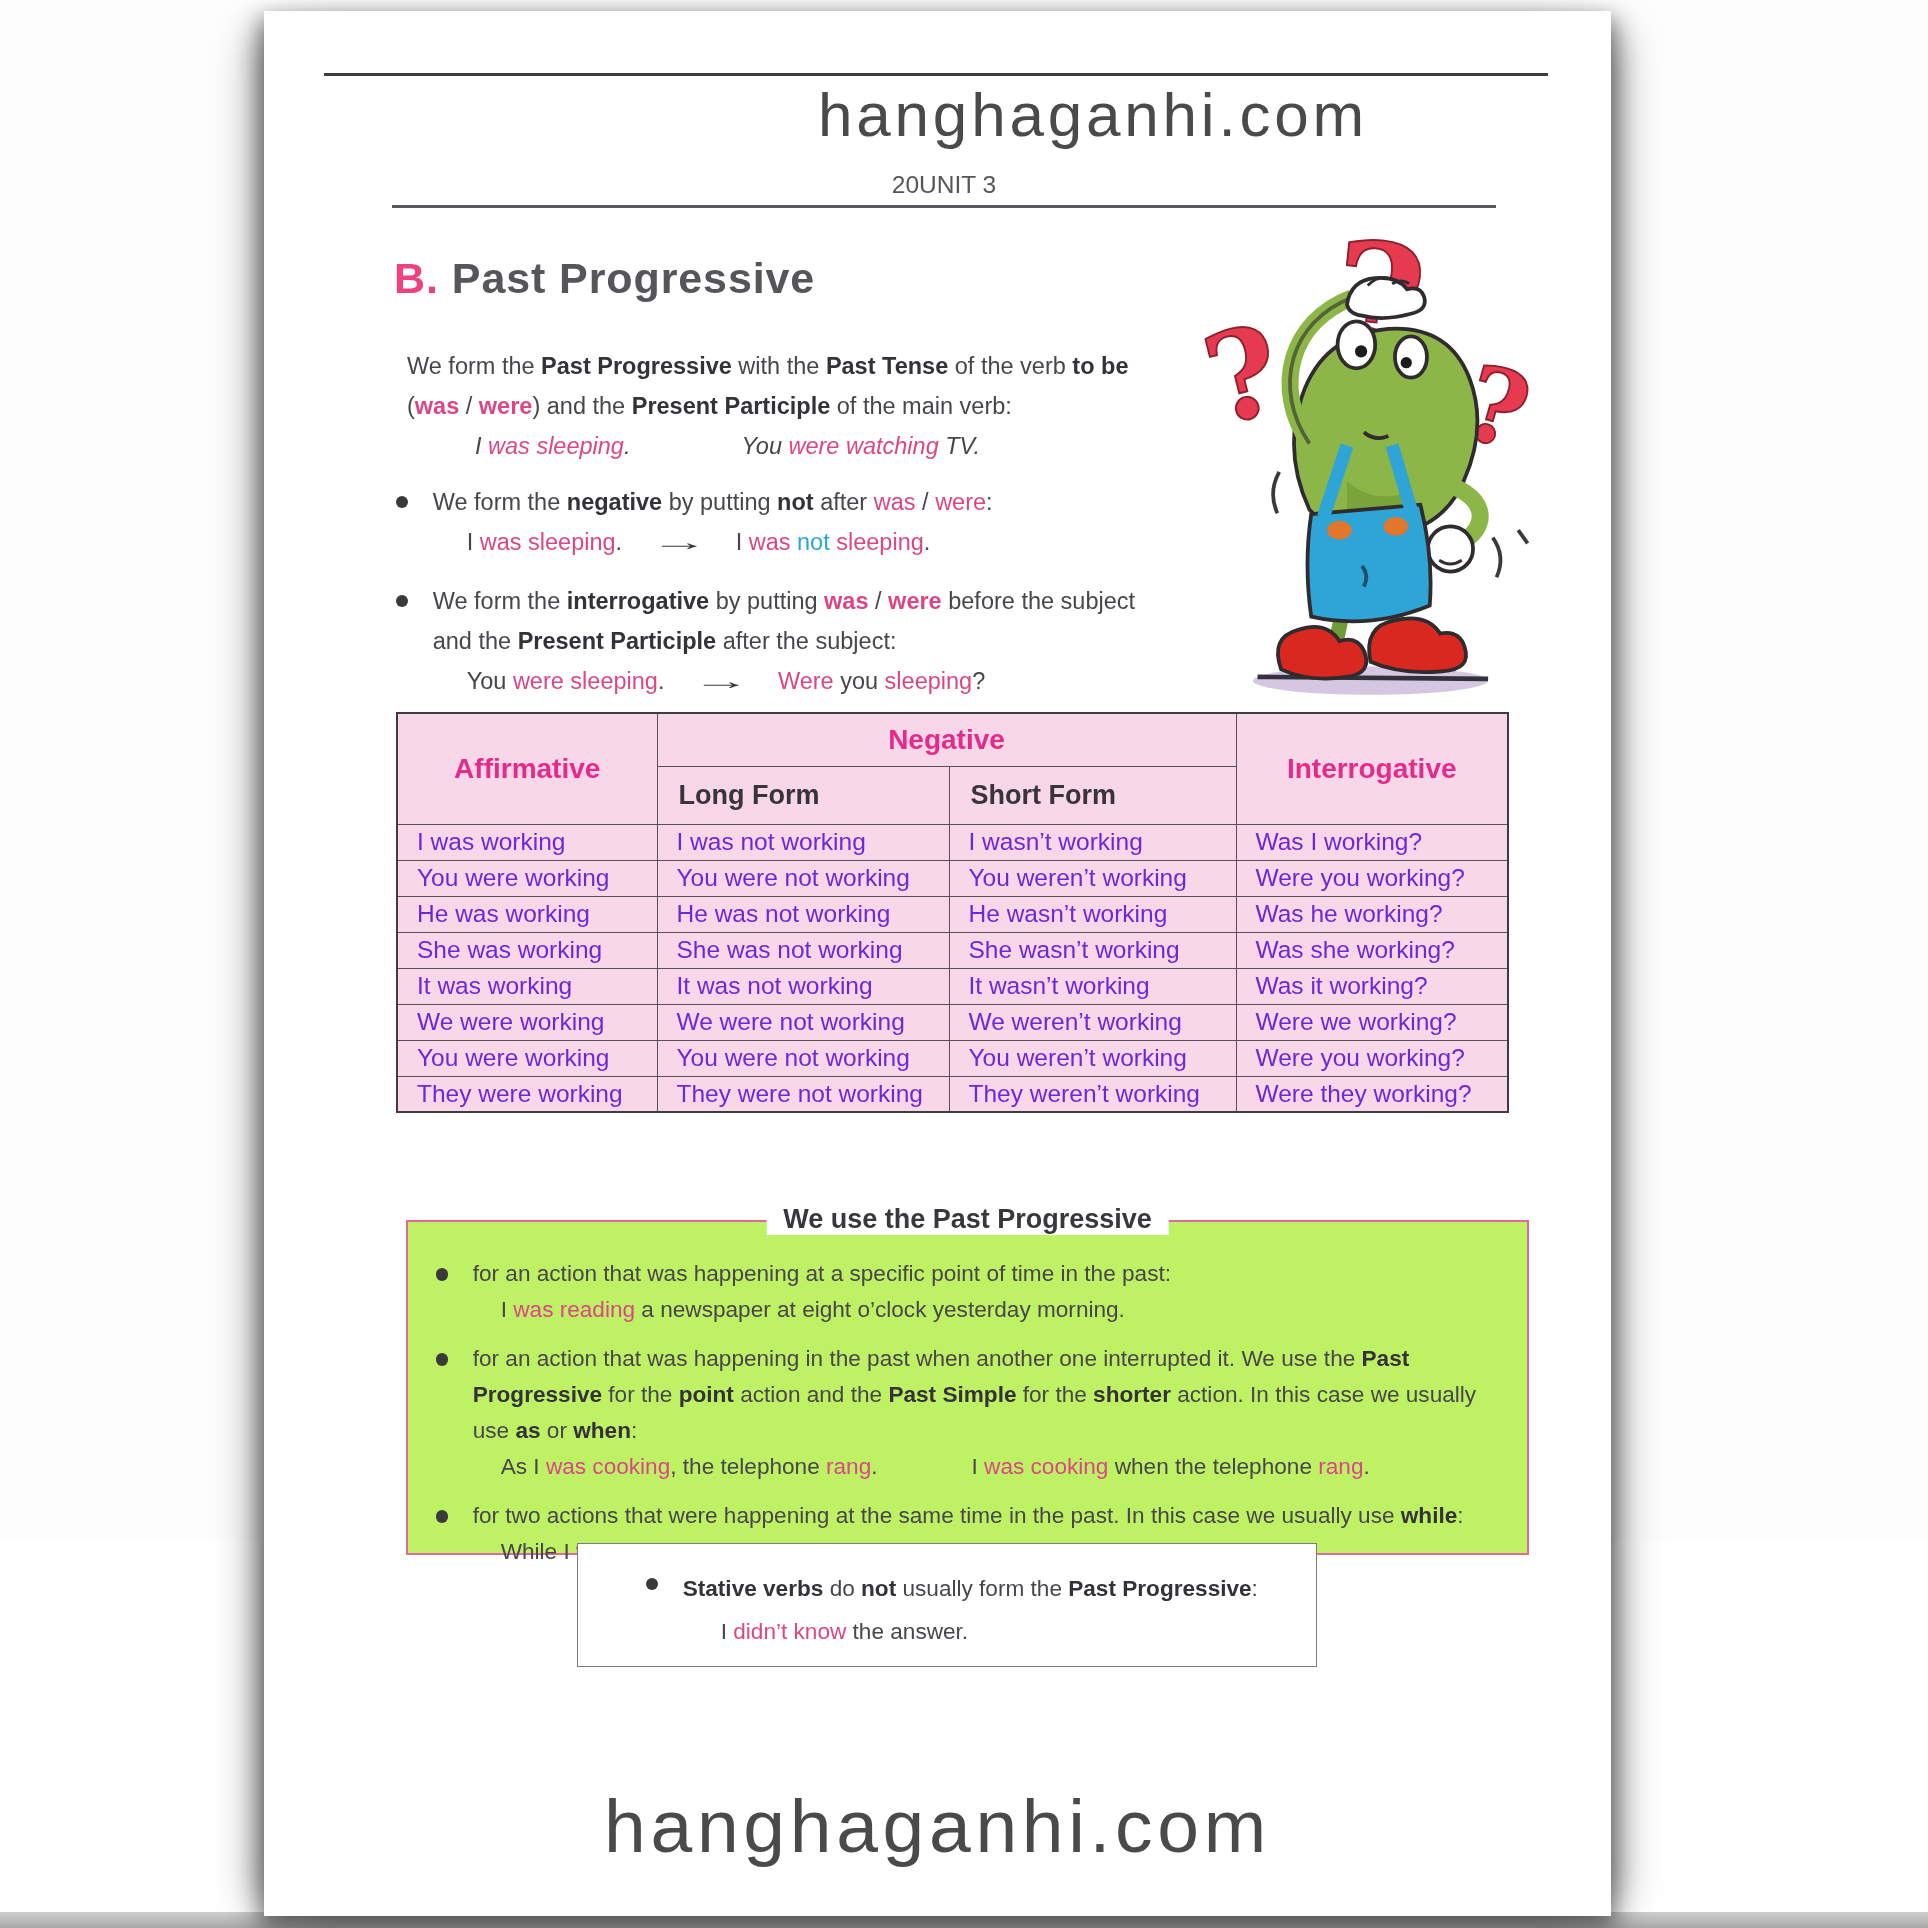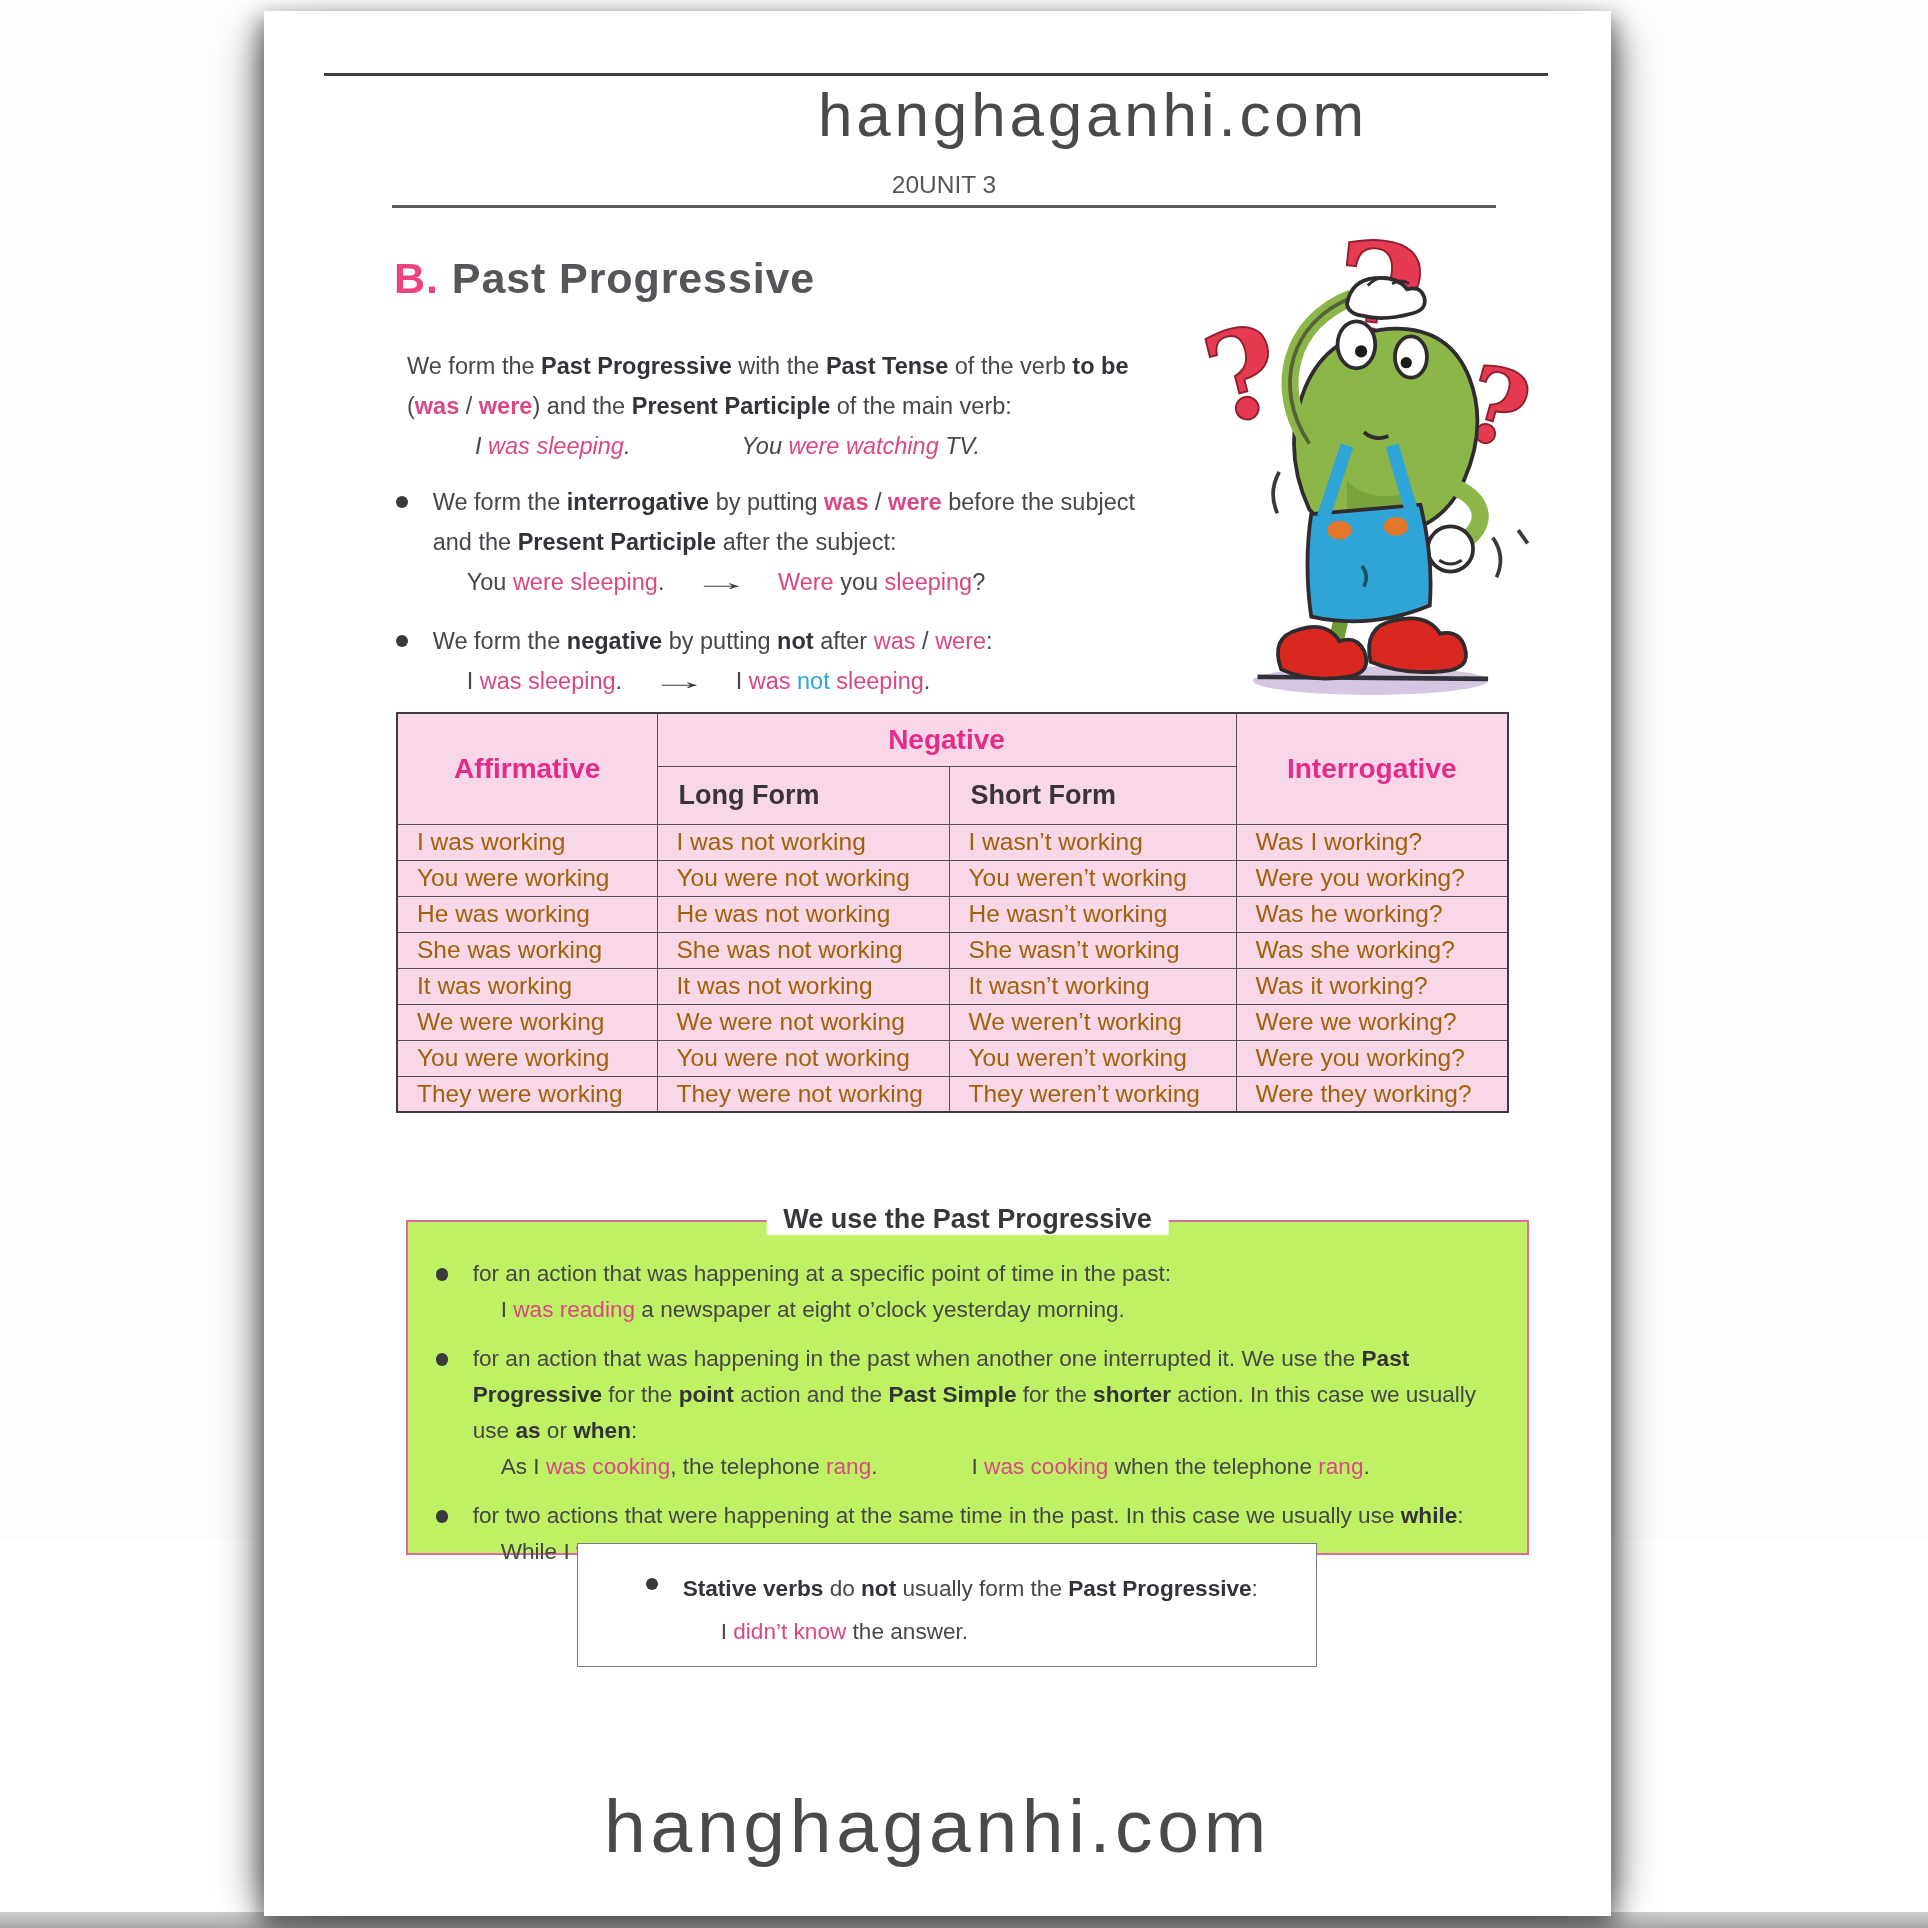--- a/index.html
+++ b/index.html
@@ -39,21 +39,21 @@
   
   .frog{position:absolute;left:904px;top:188px;}
   
   .gtable{position:absolute;left:132px;top:701px;}
   table{border-collapse:collapse;table-layout:fixed;background:var(--tbg);}
   th,td{border:1.9px solid #575059;}
   table{border:2.8px solid #403a42;}
   th{font-size:28px;}
   th.pinkhead{color:var(--tpink);font-weight:700;}
   th.subhead{color:#38343a;text-align:left;padding-left:21px;font-size:27px;}
-  td{font-size:24.5px;color:#a16207;padding:0 0 0 19px;}
+  td{font-size:24.5px;color:#6d28d9;padding:0 0 0 19px;}
   tbody tr{height:36px;}
   .r1{height:53px;}
   .r2{height:58px;}
   
   .usage{position:absolute;left:142px;top:1209px;width:1119px;height:331px;
          border:2.8px solid var(--boxpink);background:#bef264;font-size:22.6px;}
   .usage-title{position:absolute;top:-18px;left:50%;transform:translateX(-50%);background:#fff;
                padding:0 17px;font-size:27px;font-weight:700;color:#3a373c;white-space:nowrap;}
   .usage-inner{padding:34px 0 0 28px;}
   .usage .bullet-item{margin-bottom:13px;}
@@ -99,30 +99,30 @@
     <div class="intro">
       <div class="line"><span>We form the </span><span class="sb">Past Progressive</span><span> with the </span><span class="sb">Past Tense</span><span> of the verb </span><span class="sb">to be</span></div>
       <div class="line"><span>(</span><span class="spb">was</span><span> / </span><span class="spb">were</span><span>) and the </span><span class="sb">Present Participle</span><span> of the main verb:</span></div>
       <div class="line ex"><span>I </span><span class="sp">was sleeping</span><span>.</span><span class="sgap">You </span><span class="sp">were watching</span><span> TV.</span></div>
     </div>
 
     <div class="blist">
       <div class="bullet-item">
         <span class="dot"></span>
         <div class="lines">
+          <div class="line"><span>We form the </span><span class="sb">negative</span><span> by putting </span><span class="sb">not</span><span> after </span><span class="sp">was</span><span> / </span><span class="sp">were</span><span>:</span></div>
+          <div class="line ex"><span>I </span><span class="sp">was sleeping</span><span>.</span><span class="sarrow">→</span><span>I </span><span class="sp">was</span><span> </span><span class="sbl">not</span><span> </span><span class="sp">sleeping</span><span>.</span></div>
+        </div>
+      </div>
+      <div class="bullet-item">
+        <span class="dot"></span>
+        <div class="lines">
           <div class="line"><span>We form the </span><span class="sb">interrogative</span><span> by putting </span><span class="spb">was</span><span> / </span><span class="spb">were</span><span> before the subject</span></div>
           <div class="line"><span>and the </span><span class="sb">Present Participle</span><span> after the subject:</span></div>
           <div class="line ex"><span>You </span><span class="sp">were sleeping</span><span>.</span><span class="sarrow">→</span><span class="sp">Were</span><span> you </span><span class="sp">sleeping</span><span>?</span></div>
-        </div>
-      </div>
-      <div class="bullet-item">
-        <span class="dot"></span>
-        <div class="lines">
-          <div class="line"><span>We form the </span><span class="sb">negative</span><span> by putting </span><span class="sb">not</span><span> after </span><span class="sp">was</span><span> / </span><span class="sp">were</span><span>:</span></div>
-          <div class="line ex"><span>I </span><span class="sp">was sleeping</span><span>.</span><span class="sarrow">→</span><span>I </span><span class="sp">was</span><span> </span><span class="sbl">not</span><span> </span><span class="sp">sleeping</span><span>.</span></div>
         </div>
       </div>
     </div>
 
     <svg class="frog" width="405" height="508" viewBox="0 0 430 540">
       <g>
         <text x="175" y="165" font-family="'DejaVu Serif',serif" font-weight="bold" font-size="165" fill="#e63a50" stroke="#8d1f2e" stroke-width="2" transform="rotate(6 210 110)">?</text>
         <text x="40" y="230" font-family="'DejaVu Serif',serif" font-weight="bold" font-size="130" fill="#e63a50" stroke="#8d1f2e" stroke-width="2" transform="rotate(-14 90 180)">?</text>
         <text x="320" y="260" font-family="'DejaVu Serif',serif" font-weight="bold" font-size="110" fill="#e63a50" stroke="#8d1f2e" stroke-width="2" transform="rotate(16 350 210)">?</text>
       </g>

